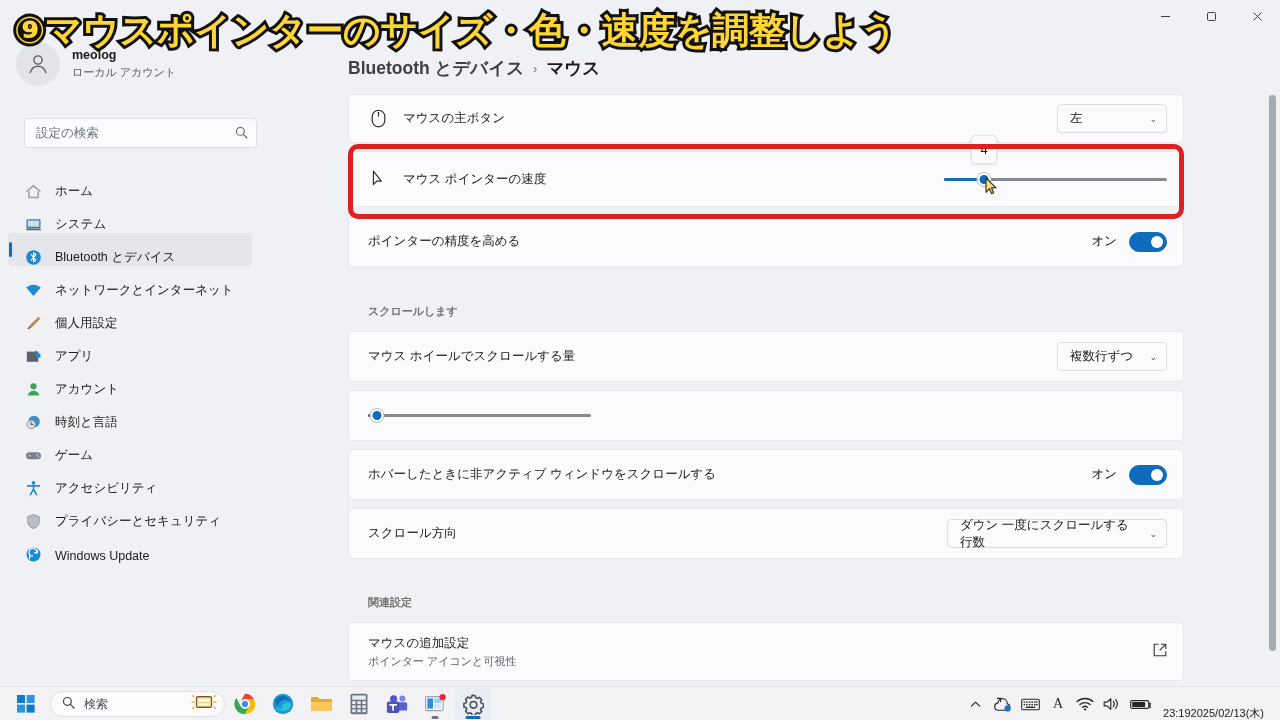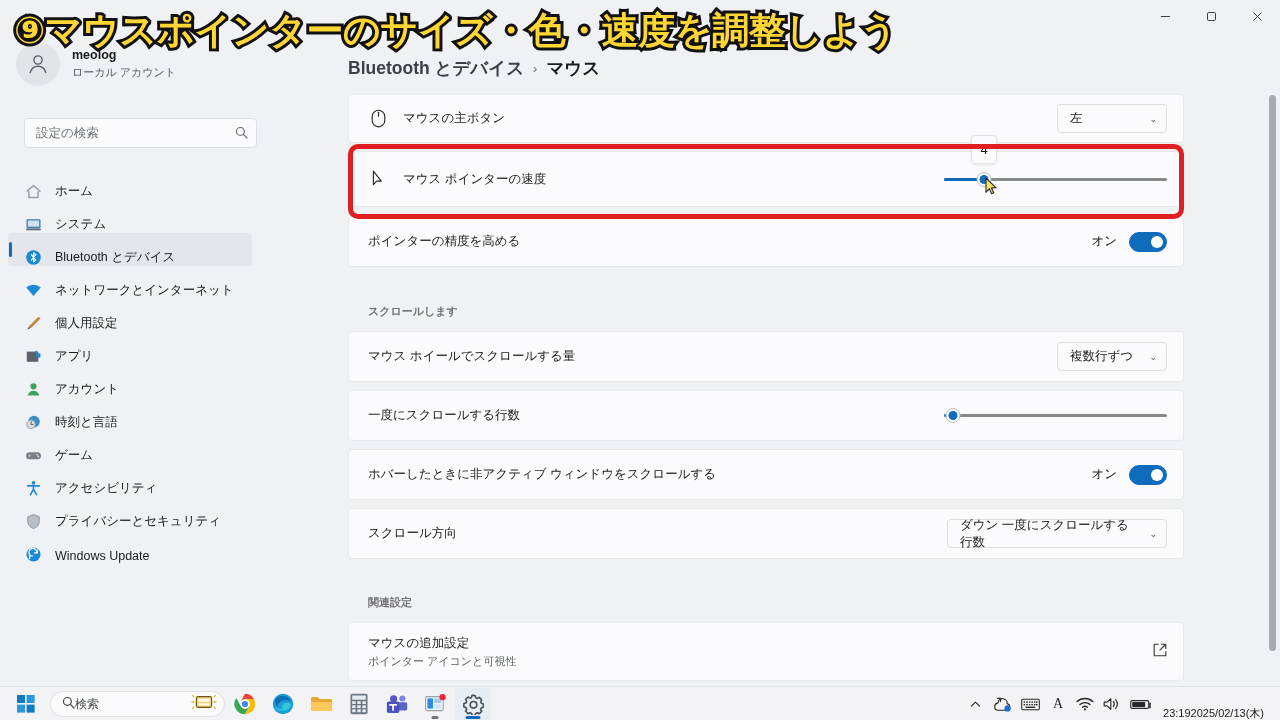--- a/index.html
+++ b/index.html
@@ -191,21 +191,21 @@
     border-radius: 2px; background: #0f6cbd;
   }
   .tb-btn.running::after {
     content: ""; position: absolute; bottom: 1px; left: 50%;
     transform: translateX(-50%); width: 7px; height: 3px;
     border-radius: 2px; background: #6f757d;
   }
   .tb-search {
     width: 175px; height: 26px; border-radius: 13px; background: #fbfbfd;
     border: 1px solid #e1e2e6; display: flex; align-items: center;
-    padding: 0 7px 0 11px; gap: 0; margin-left: 4px;
+    padding: 0 7px 0 11px; gap: 9px; margin-left: 4px;
   }
   .tb-search .lbl { font-size: 12px; color: #444850; flex: 1; }
   .tb-right {
     position: absolute; right: 8px; top: 0; height: 34px;
     display: flex; align-items: center; gap: 1px;
   }
   .tr-btn {
     height: 30px; min-width: 26px; display: flex; align-items: center;
     justify-content: center; border-radius: 4px; padding: 0 4px;
     color: #26282b; position: relative;
@@ -474,21 +474,20 @@
             <div class="dropdown" style="width:110px;">
               <span>複数行ずつ</span>
               <span class="dd-caret">⌄</span>
             </div>
           </div>
         </div>
       </div>
 
       <div class="card" style="top:358px;height:51px;">
         <div class="row" style="padding-left:19px;">
-          <span class="row-lbl">一度にスクロールする行数</span>
           <div class="row-right">
             <div class="slider" id="lines-slider">
               <div class="sl-track"></div>
               <div class="sl-fill" id="lines-fill" style="width: 4%;"></div>
               <div class="sl-thumb" id="lines-thumb" style="left: 4%;"></div>
             </div>
           </div>
         </div>
       </div>
 

